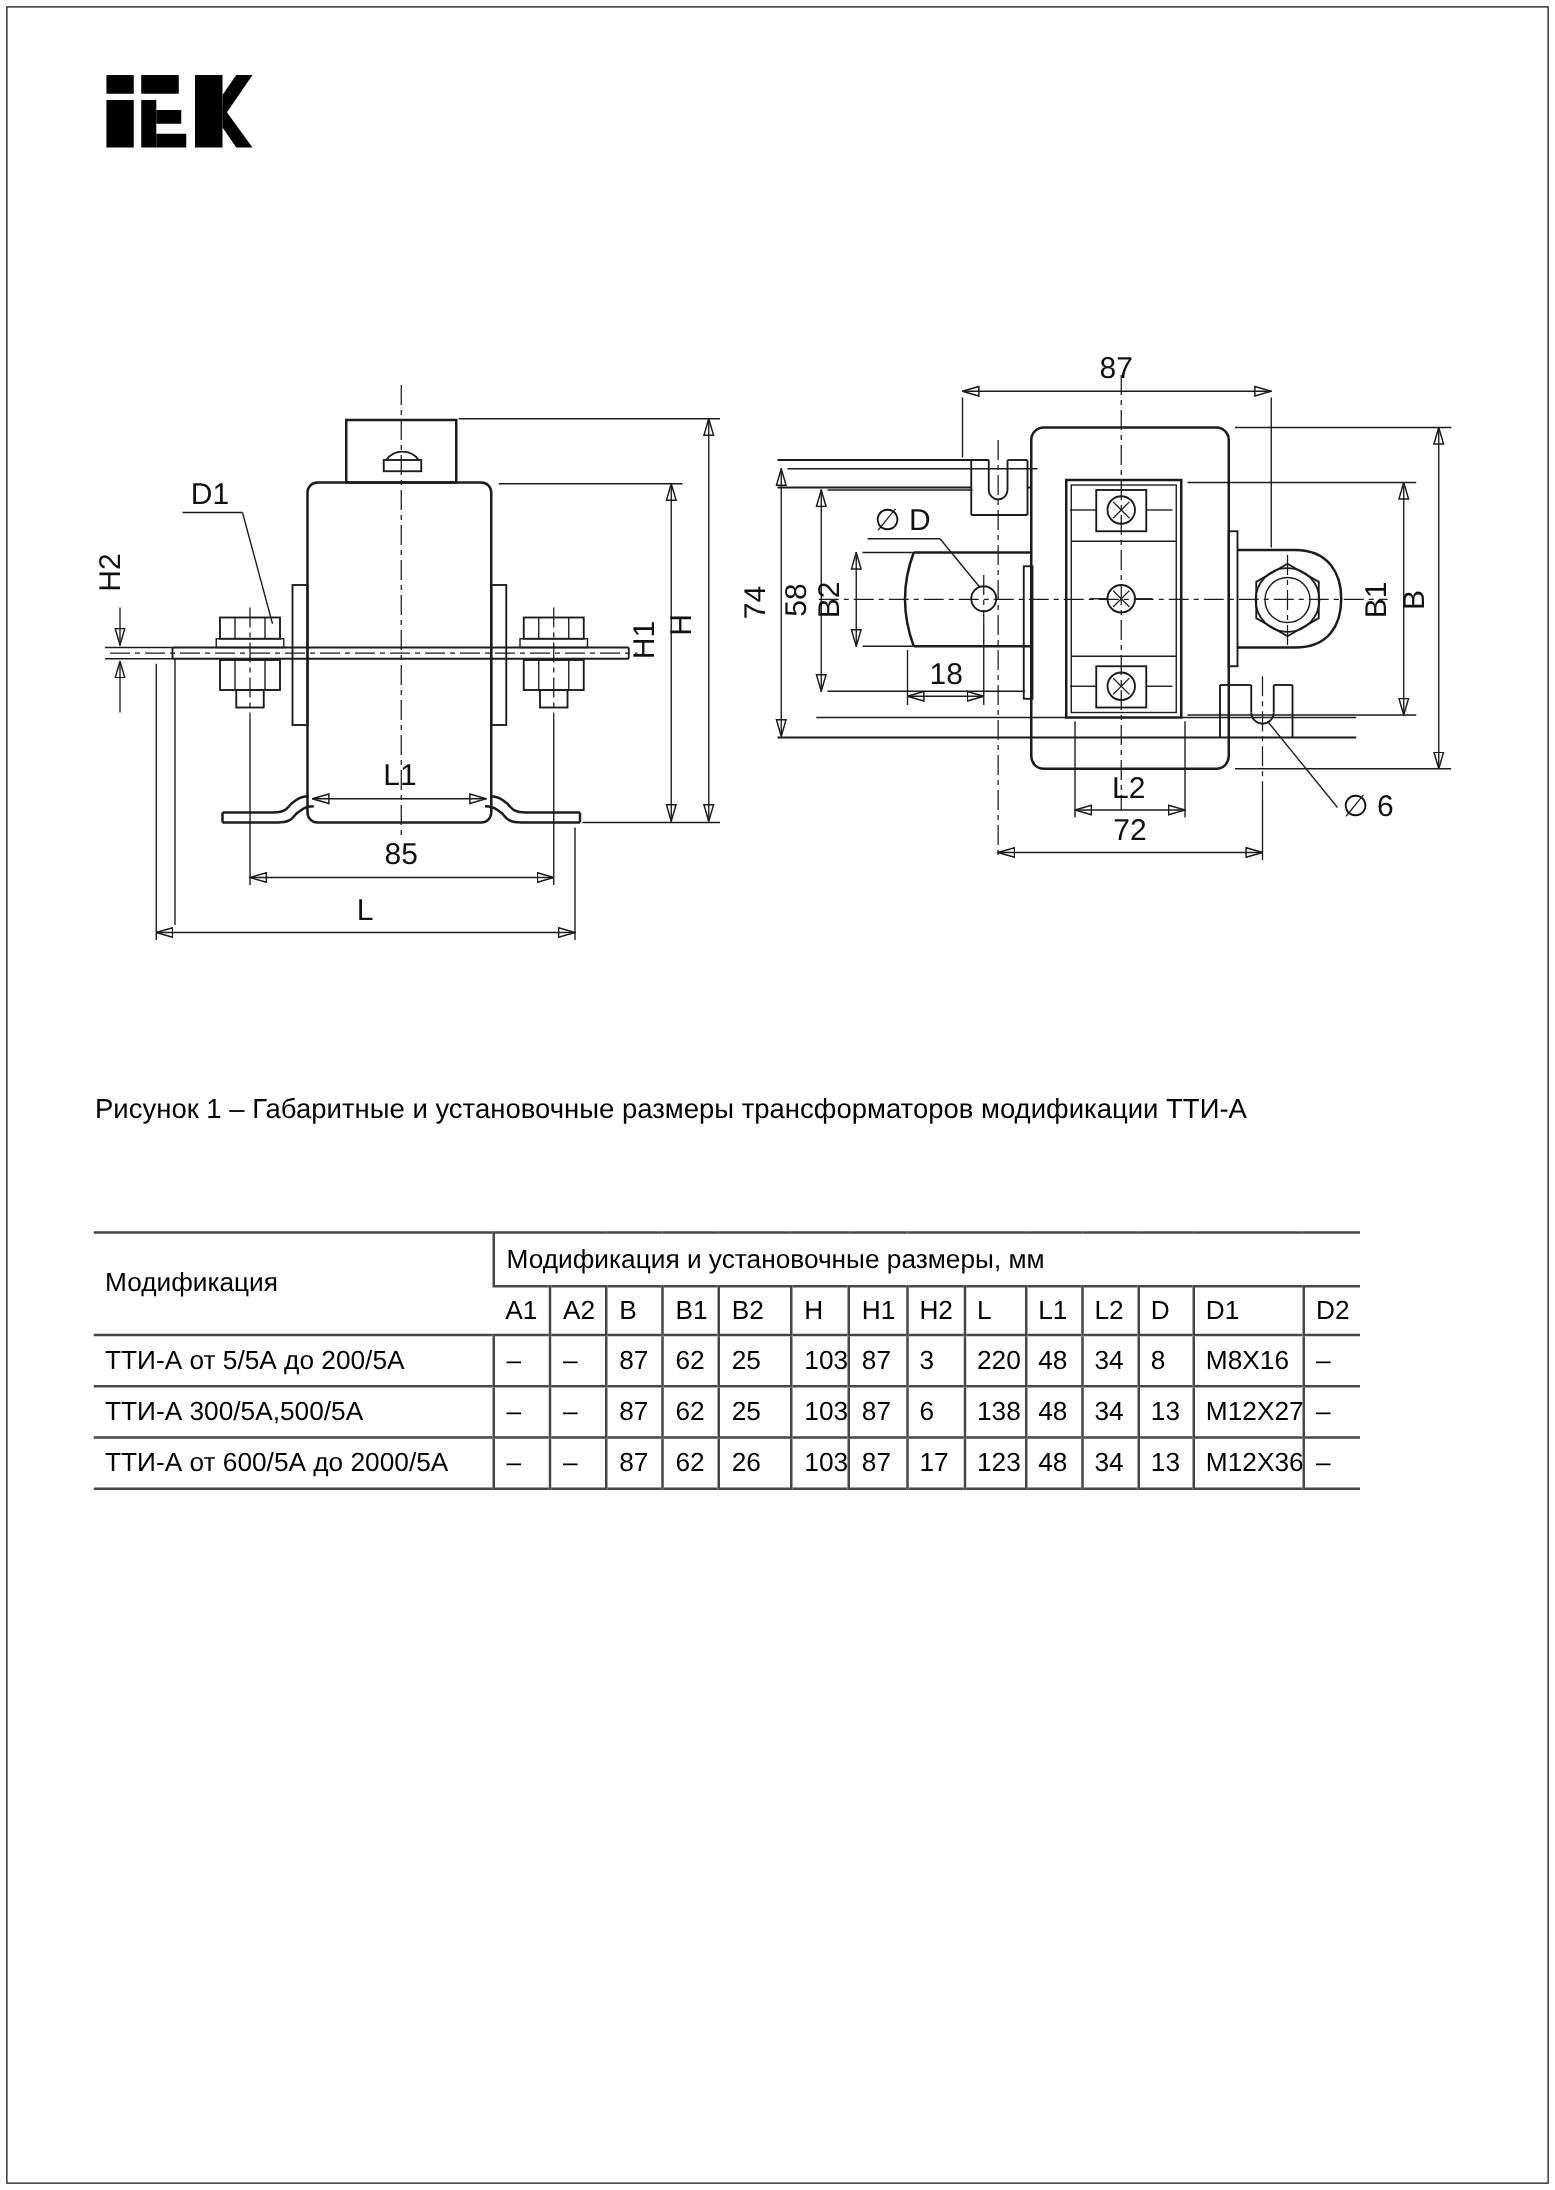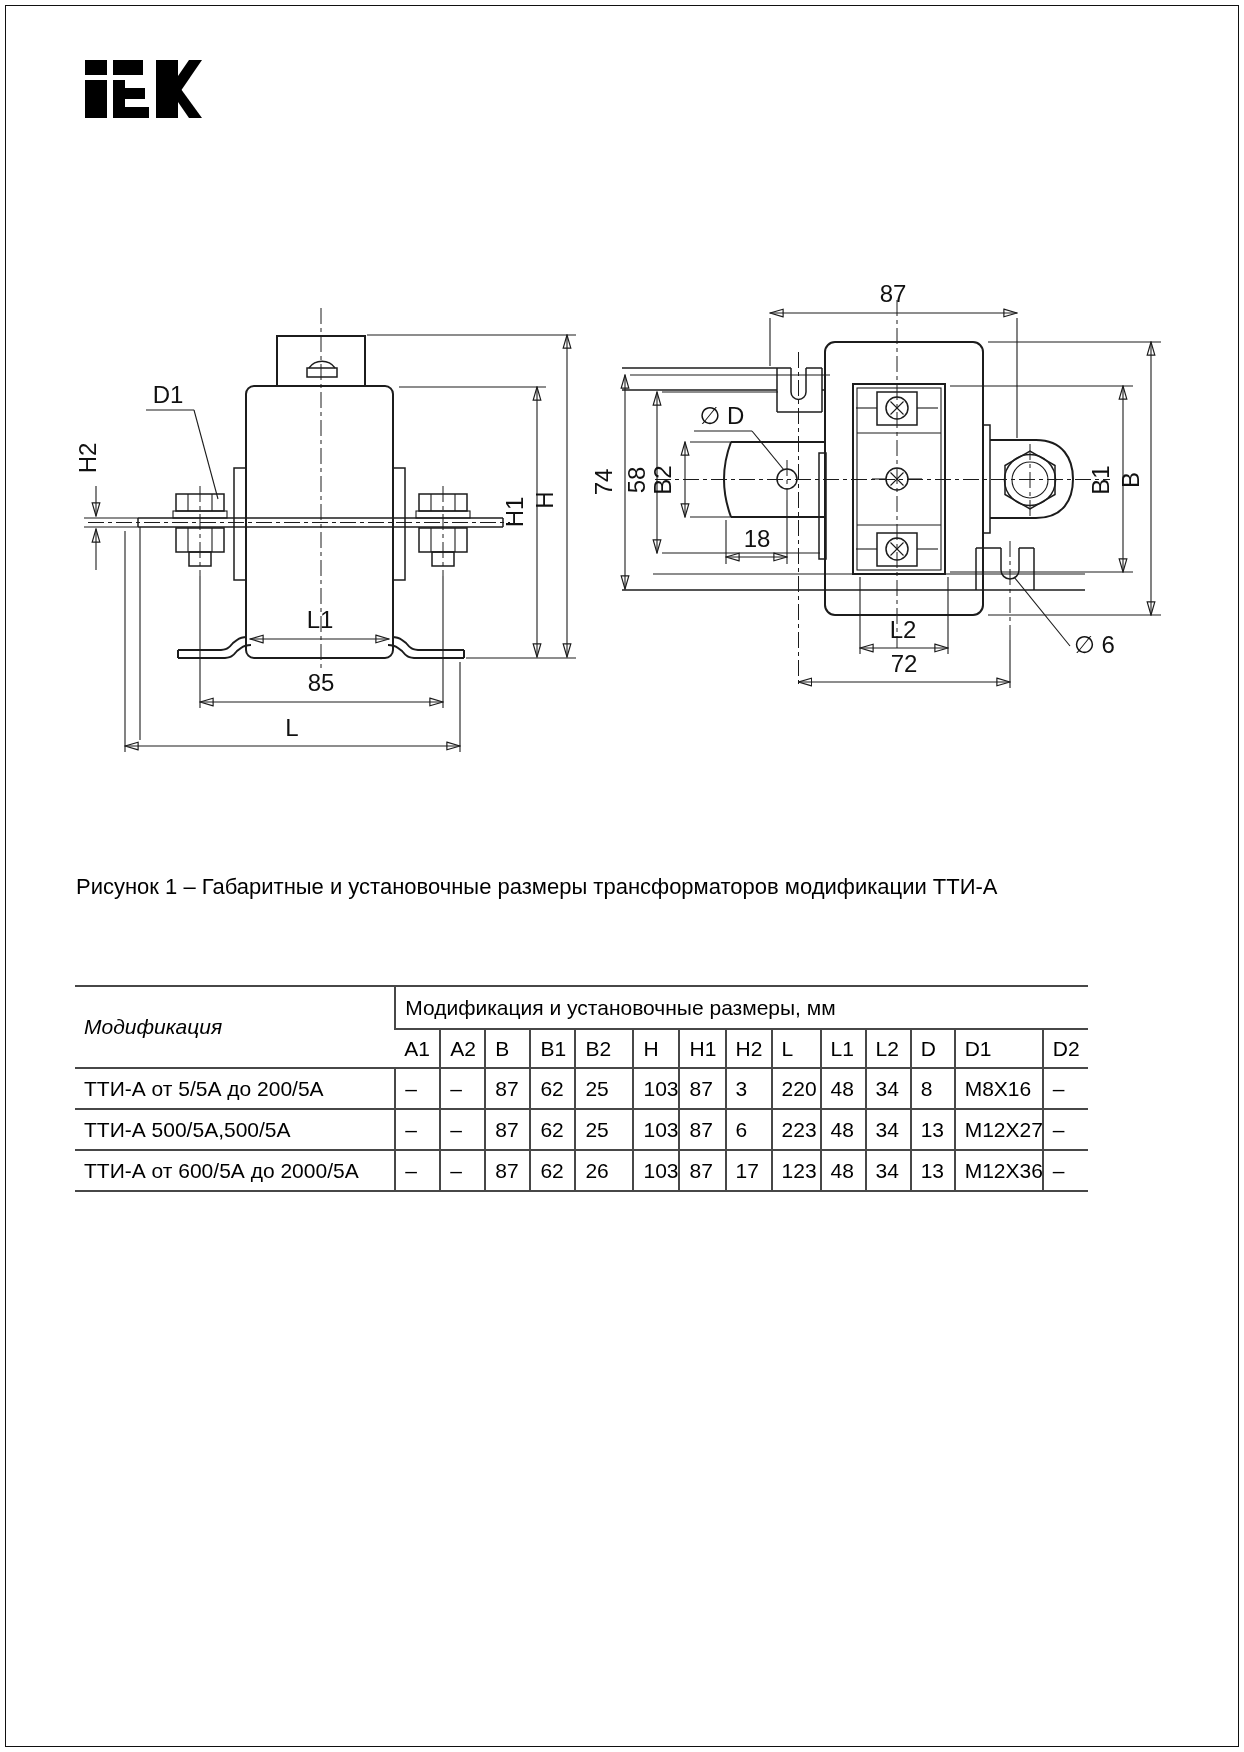--- a/index.html
+++ b/index.html
@@ -19,21 +19,21 @@
   .caption{position:absolute;left:76px;top:852px;font-size:22px;white-space:nowrap;}
   .dims-table{position:absolute;left:75px;top:985px;width:1013px;border-collapse:collapse;
               table-layout:fixed;font-size:21px;border-bottom:2px solid #474747;}
   .dims-table tr{border-top:2px solid #474747;}
   .dims-table th,.dims-table td{border-left:2px solid #474747;padding:0 9px;font-weight:normal;
               text-align:left;vertical-align:middle;white-space:nowrap;overflow:hidden;}
   .dims-table tr > *:first-child{border-left:none;}
   .dims-table thead tr:first-child{height:43px;}
   .dims-table thead tr:last-child{height:39px;}
   .dims-table tbody tr{height:41px;}
-  .cell-modif{vertical-align:top;padding-top:9px;font-style:italic;}
+  .cell-modif{vertical-align:top;padding-top:9px;}
 </style>
 </head>
 <body>
 
 <div class="page">
   <div class="frame"></div>
 
   <svg class="logo" width="120" height="62" viewBox="0 0 120 62">
     <title>IEK</title>
     <rect x="0" y="2" width="22" height="15"></rect>
@@ -298,30 +298,30 @@
         <td>87</td>
         <td>3</td>
         <td>220</td>
         <td>48</td>
         <td>34</td>
         <td>8</td>
         <td>M8X16</td>
         <td>–</td>
       </tr>
       <tr>
-        <td>ТТИ-А 500/5А,500/5А</td>
+        <td>ТТИ-А 300/5А,500/5А</td>
         <td>–</td>
         <td>–</td>
         <td>87</td>
         <td>62</td>
         <td>25</td>
         <td>103</td>
         <td>87</td>
         <td>6</td>
-        <td>223</td>
+        <td>138</td>
         <td>48</td>
         <td>34</td>
         <td>13</td>
         <td>M12X27</td>
         <td>–</td>
       </tr>
       <tr>
         <td>ТТИ-А от 600/5А до 2000/5А</td>
         <td>–</td>
         <td>–</td>

